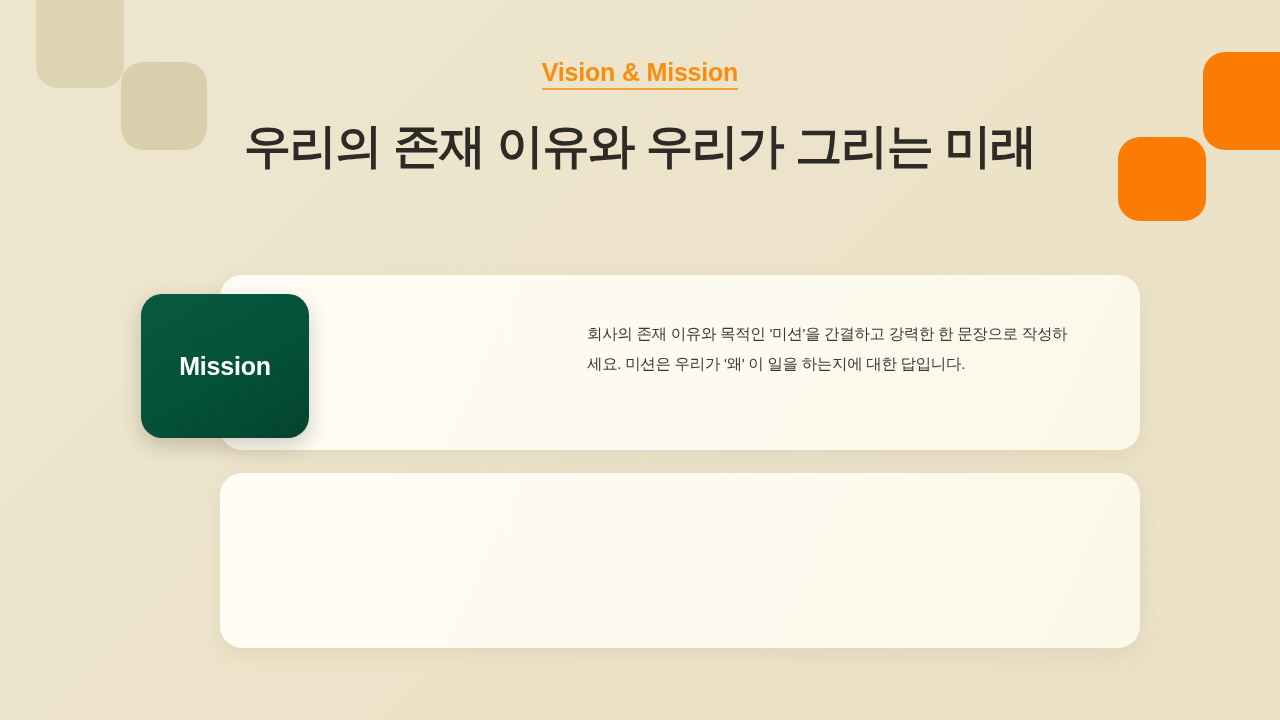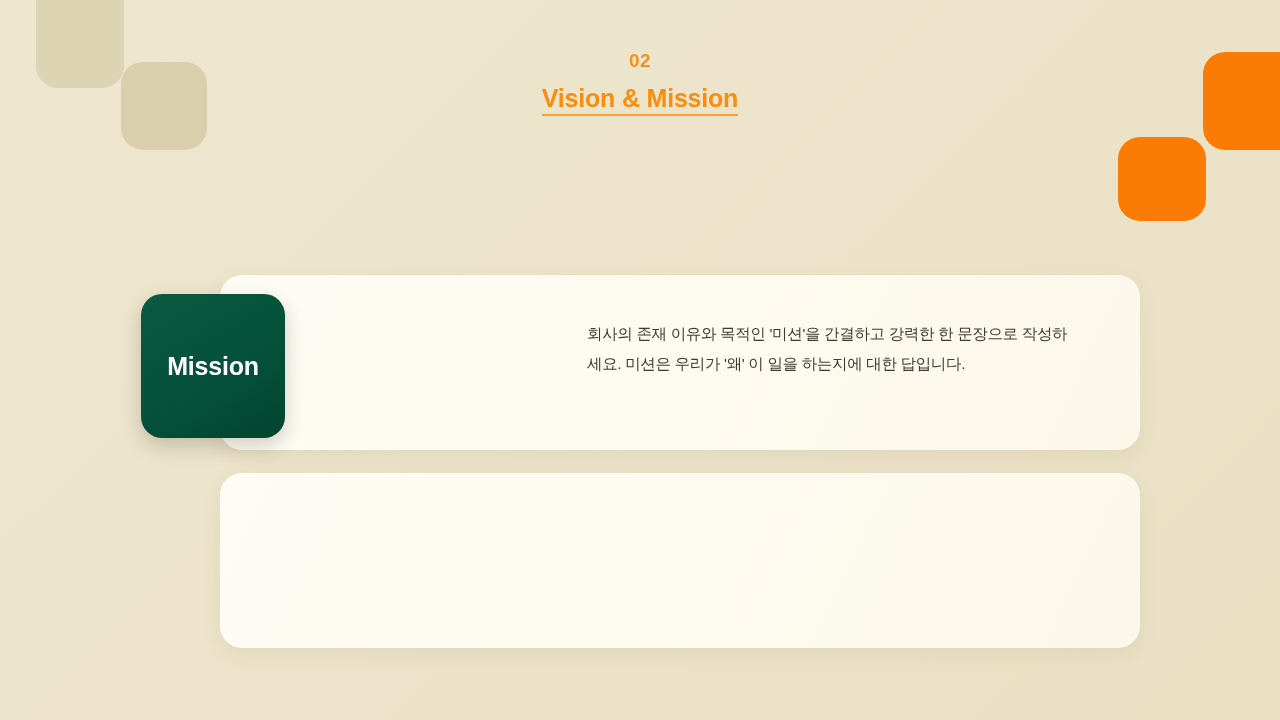--- a/index.html
+++ b/index.html
@@ -102,21 +102,21 @@
     background: linear-gradient(115deg, #fefcf4 0%, #fdfaef 55%, #fbf7e9 100%);
     border-radius: 22px;
     box-shadow: 0 6px 18px rgba(140,120,70,0.10);
   }
   .card-mission { top: 275px; }
   .card-vision  { top: 473px; }
 
   .badge {
     position: absolute;
     left: 141px;
-    width: 144px;
+    width: 168px;
     height: 144px;
     border-radius: 21px;
     display: flex;
     align-items: center;
     justify-content: center;
     color: #ffffff;
     font-size: 25px;
     font-weight: bold;
     letter-spacing: -0.2px;
     box-shadow: 0 8px 20px rgba(60,50,30,0.22);
@@ -157,22 +157,22 @@
 <body>
 
 <div class="slide">
 
   <div class="deco deco-left-top"></div>
   <div class="deco deco-left-bottom"></div>
   <div class="deco deco-right-top"></div>
   <div class="deco deco-right-bottom"></div>
 
   <div class="header">
-    <div class="eyebrow-num">02</div>
     <div class="eyebrow-title">Vision &amp; Mission</div>
+    <div class="main-title">우리의 존재 이유와 우리가 그리는 미래</div>
   </div>
 
   <div class="card card-mission"></div>
   <div class="badge badge-mission">Mission</div>
   <div class="card-body body-mission">회사의 존재 이유와 목적인 '미션'을 간결하고 강력한 한 문장으로 작성하세요. 미션은 우리가 '왜' 이 일을 하는지에 대한 답입니다.</div>
 
   <div class="card card-vision"></div>
 
 </div>
 

